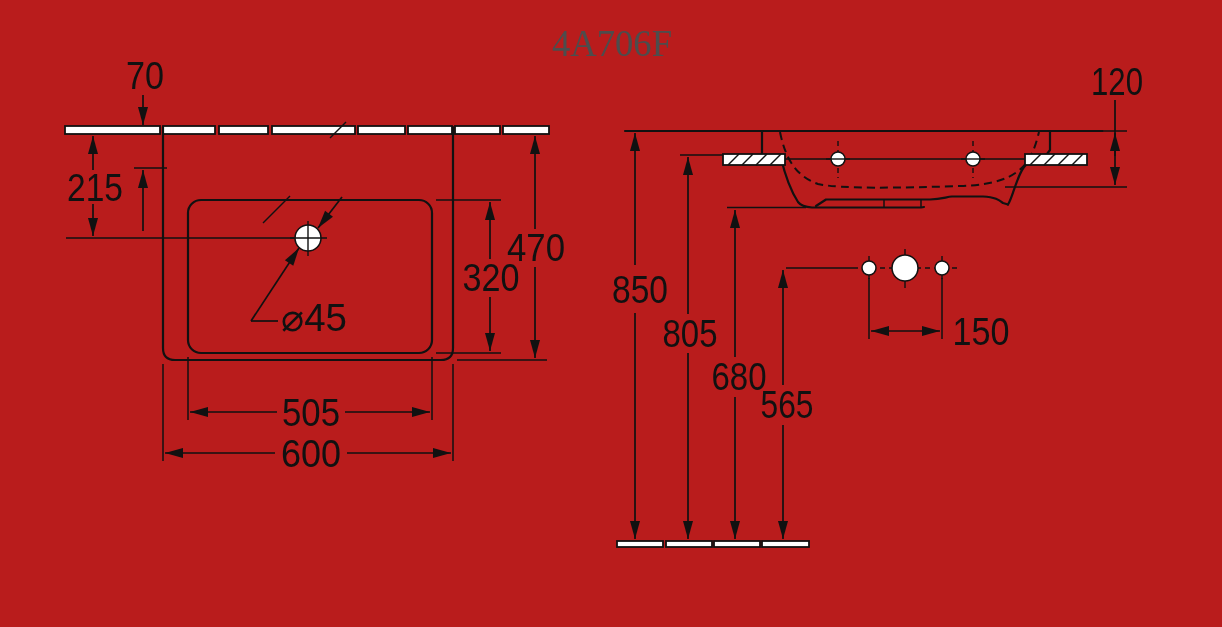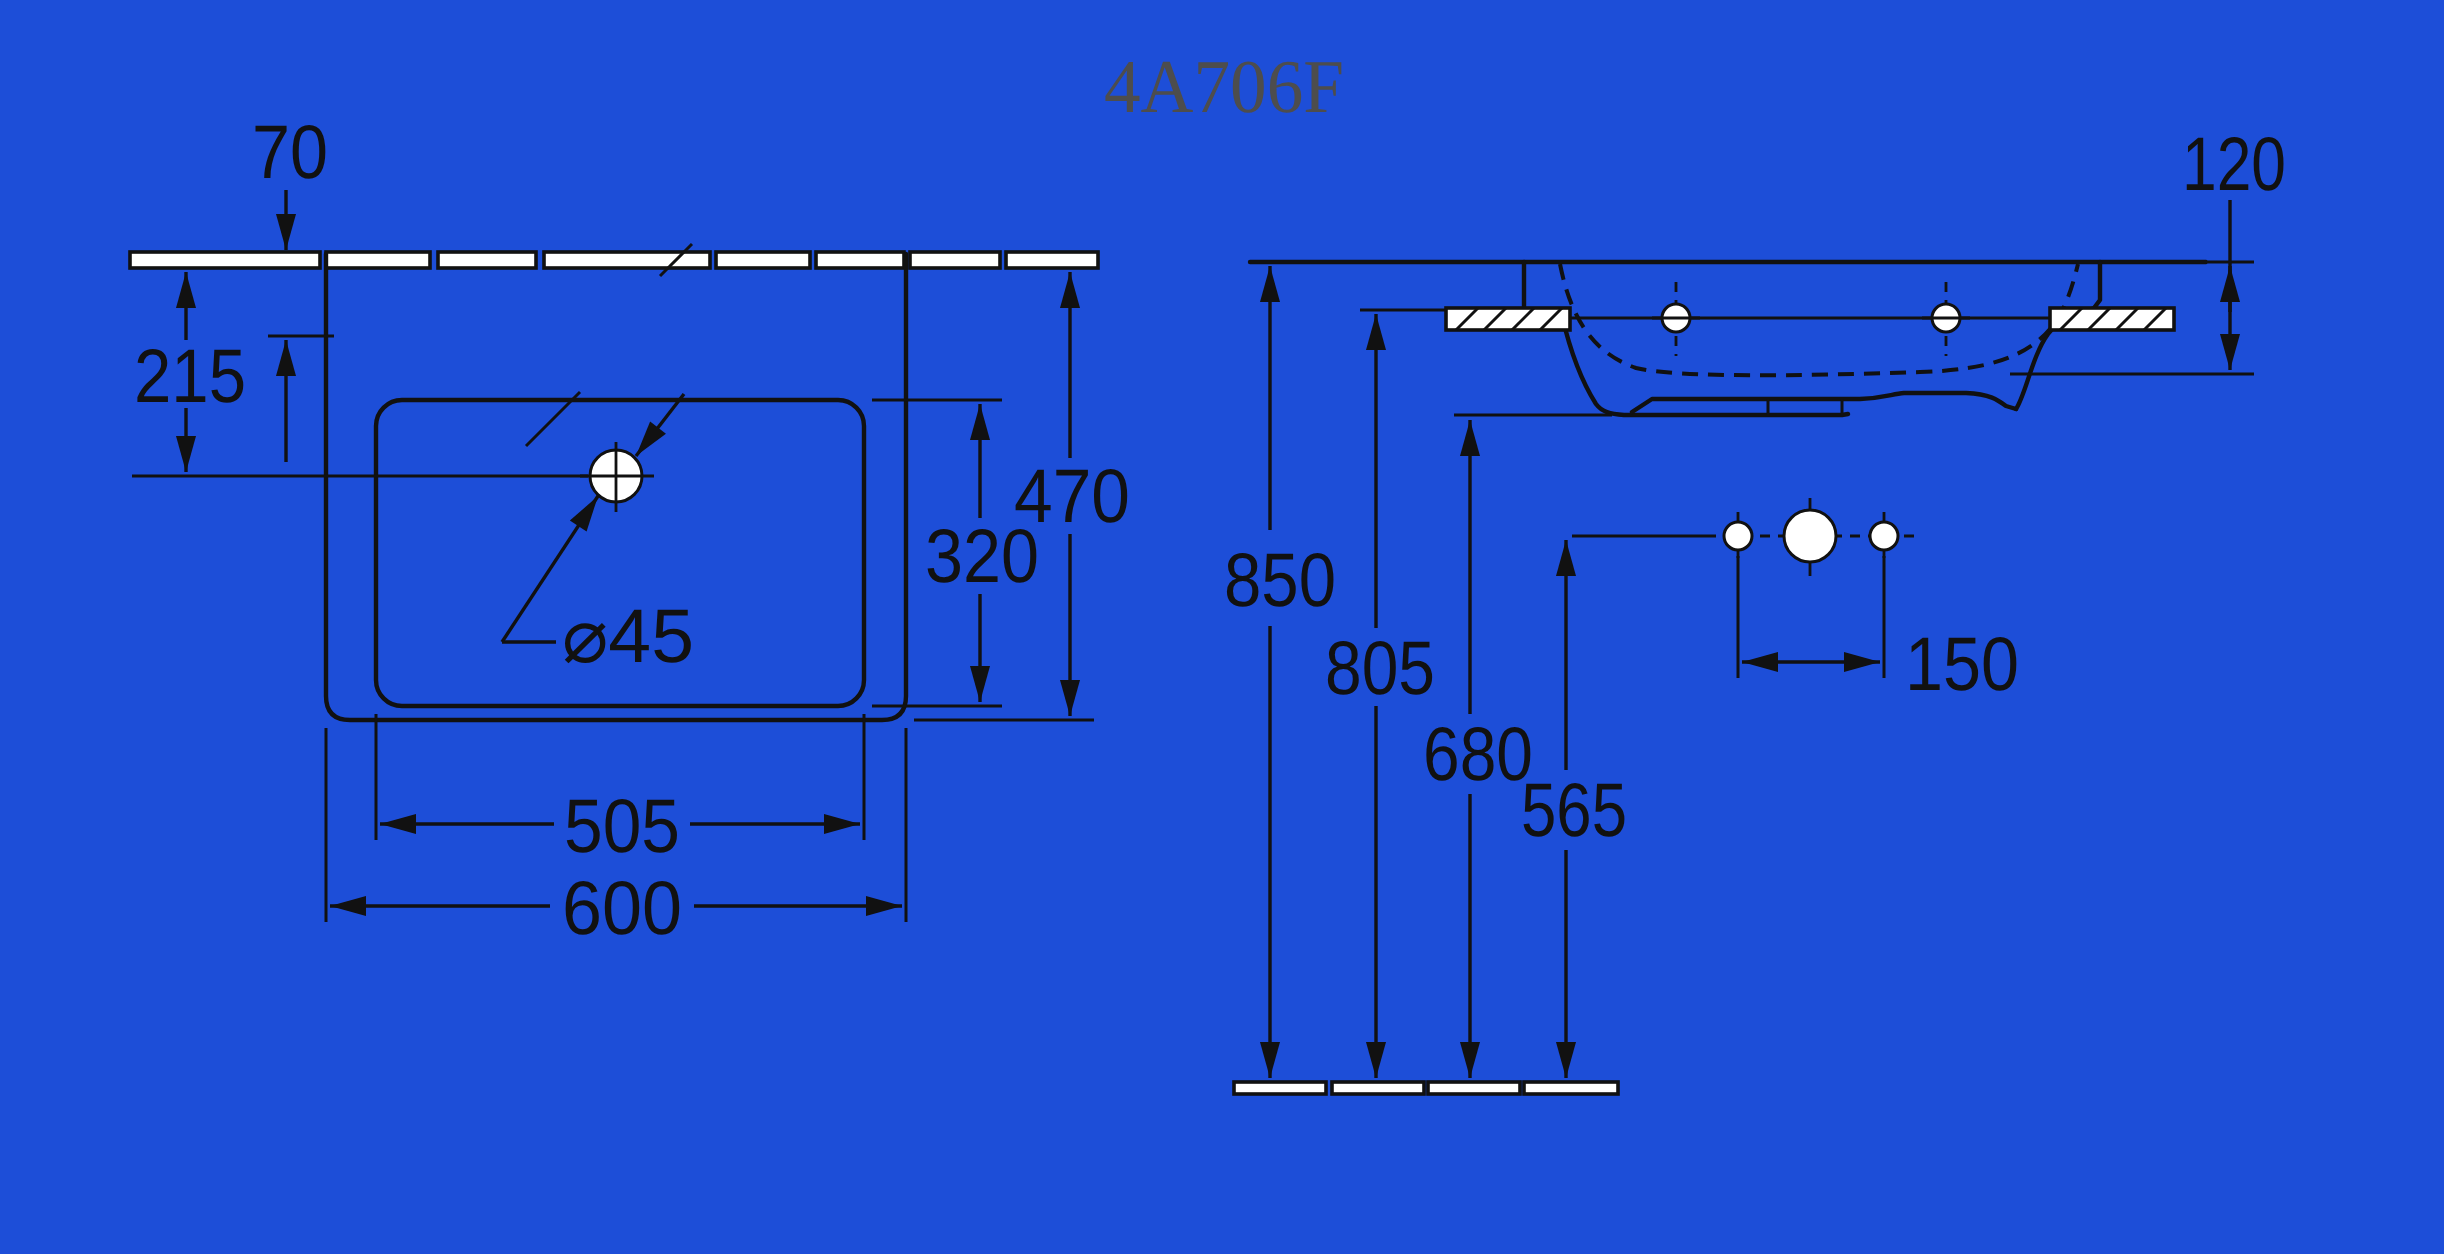--- a/index.html
+++ b/index.html
@@ -1,16 +1,16 @@
 <!DOCTYPE html>
 <html><head>
 <meta charset="utf-8">
 <style>
   html,body{margin:0;padding:0;background:#ffffff;}
-  .sheet{position:relative;width:1222px;height:627px;background:#1d4ed8;overflow:hidden;
+  .sheet{position:relative;width:1222px;height:627px;background:#b91c1c;overflow:hidden;
          font-family:"Liberation Sans","DejaVu Sans",sans-serif;}
   svg{position:absolute;left:0;top:0;}
   .obj{stroke:#111;stroke-width:2.2;fill:none;stroke-linecap:round;stroke-linejoin:round;}
   .obj-thin{stroke:#111;stroke-width:1.5;fill:none;}
   .dim{stroke:#111;stroke-width:1.7;fill:none;}
   .ext{stroke:#111;stroke-width:1.5;fill:none;}
   .cl{stroke:#111;stroke-width:1.4;fill:none;}
   .dash{stroke:#111;stroke-width:2;fill:none;stroke-dasharray:8 5;}
   .cdash{stroke:#111;stroke-width:1.4;fill:none;stroke-dasharray:5 4;}
   .bar{fill:#fff;stroke:#111;stroke-width:1.8;}

